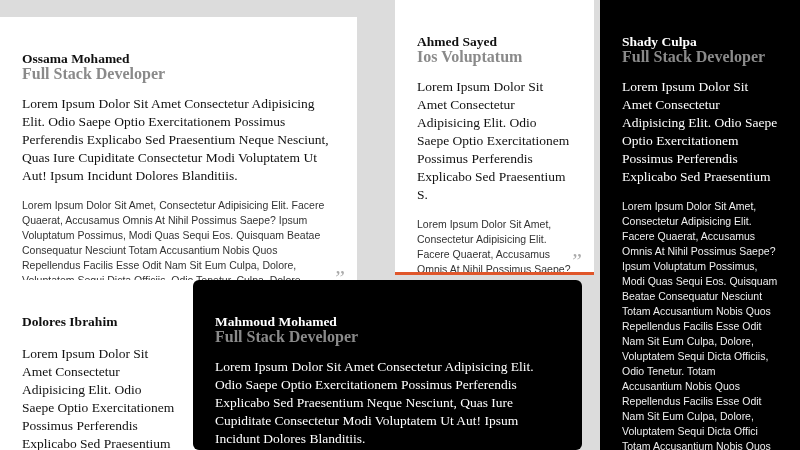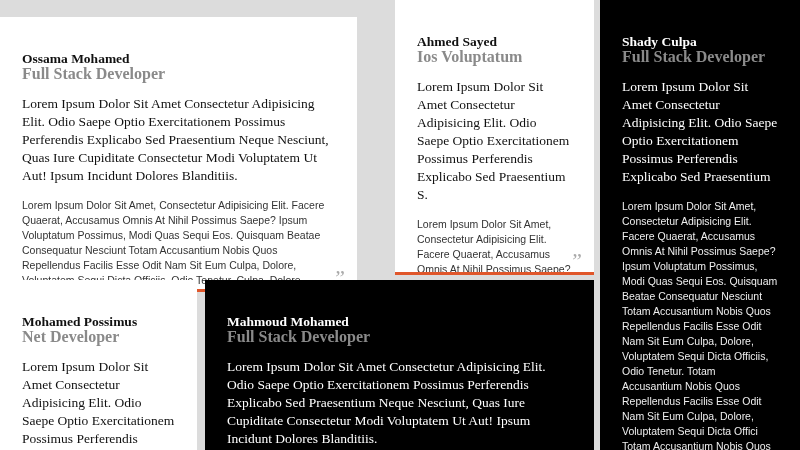--- a/index.html
+++ b/index.html
@@ -13,21 +13,21 @@
   .role { font-family: "Liberation Serif", serif; font-weight: bold; font-size: 16px; color: #8a8a8a; line-height: 13px; }
   .headline { font-family: "Liberation Serif", serif; font-weight: normal; font-size: 13.5px; color: #111; line-height: 18px; margin-top: 15px; }
   .dark .headline { color: #fff; }
   .body { font-family: "Liberation Sans", sans-serif; font-size: 10.5px; color: #333; line-height: 15px; margin-top: 13px; }
   .dark .body { color: #eee; }
   .quote { position: absolute; right: 12px; bottom: 6px; font-family: "Liberation Serif", serif; font-style: italic; font-size: 22px; color: #aaa; line-height: 14px; height: 12px; overflow: hidden; }
   #c1 { left: 0; top: 17px; width: 357px; height: 275px; }
   #c2 { left: 395px; top: 0; width: 199px; height: 275px; }
   #c3 { left: 600px; top: 0; width: 200px; height: 450px; }
   #c4 { left: 0; top: 280px; width: 197px; height: 170px; }
-  #c5 { left: 205px; top: 280px; width: 389px; height: 170px; }
+  #c5 { left: 193px; top: 280px; width: 389px; height: 170px; border-radius: 6px; }
 </style>
 </head>
 <body>
 
 <div class="grid">
 
   <div class="card accent" id="c1">
     <div class="name">Ossama Mohamed</div>
     <div class="role">Full Stack Developer</div>
     <div class="headline">Lorem Ipsum Dolor Sit Amet Consectetur Adipisicing Elit. Odio Saepe Optio Exercitationem Possimus Perferendis Explicabo Sed Praesentium Neque Nesciunt, Quas Iure Cupiditate Consectetur Modi Voluptatem Ut Aut! Ipsum Incidunt Dolores Blanditiis.</div>
@@ -44,22 +44,21 @@
   </div>
 
   <div class="card dark" id="c3">
     <div class="name">Shady Culpa</div>
     <div class="role">Full Stack Developer</div>
     <div class="headline">Lorem Ipsum Dolor Sit Amet Consectetur Adipisicing Elit. Odio Saepe Optio Exercitationem Possimus Perferendis Explicabo Sed Praesentium</div>
     <div class="body">Lorem Ipsum Dolor Sit Amet, Consectetur Adipisicing Elit. Facere Quaerat, Accusamus Omnis At Nihil Possimus Saepe? Ipsum Voluptatum Possimus, Modi Quas Sequi Eos. Quisquam Beatae Consequatur Nesciunt Totam Accusantium Nobis Quos Repellendus Facilis Esse Odit Nam Sit Eum Culpa, Dolore, Voluptatem Sequi Dicta Officiis, Odio Tenetur. Totam Accusantium Nobis Quos Repellendus Facilis Esse Odit Nam Sit Eum Culpa, Dolore, Voluptatem Sequi Dicta Offici Totam Accusantium Nobis Quos Repellendus Facilis Esse Odit Nam Sit Eum Culpa, Dolore, Voluptatem Sequi Dicta Offici Totam Accusantium Nobis Quos Repellendus Facilis</div>
   </div>
 
   <div class="card" id="c4">
-    <div class="name">Mohamed Possimus</div>
-    <div class="role">Net Developer</div>
+    <div class="name">Dolores Ibrahim</div>
     <div class="headline">Lorem Ipsum Dolor Sit Amet Consectetur Adipisicing Elit. Odio Saepe Optio Exercitationem Possimus Perferendis Explicabo Sed Praesentium</div>
   </div>
 
   <div class="card dark" id="c5">
     <div class="name">Mahmoud Mohamed</div>
     <div class="role">Full Stack Developer</div>
     <div class="headline">Lorem Ipsum Dolor Sit Amet Consectetur Adipisicing Elit. Odio Saepe Optio Exercitationem Possimus Perferendis Explicabo Sed Praesentium Neque Nesciunt, Quas Iure Cupiditate Consectetur Modi Voluptatem Ut Aut! Ipsum Incidunt Dolores Blanditiis.</div>
 
   </div>
 

